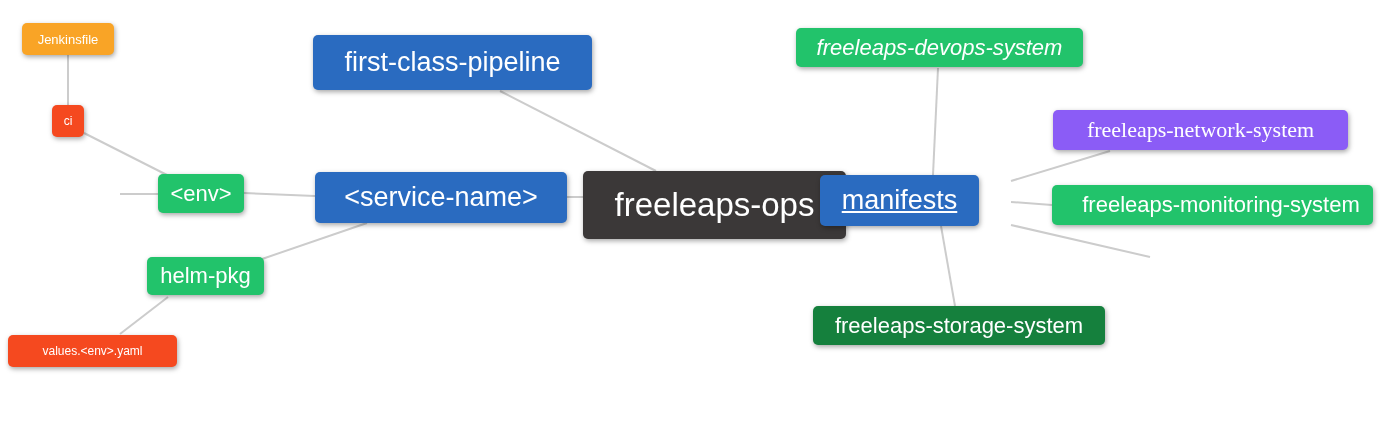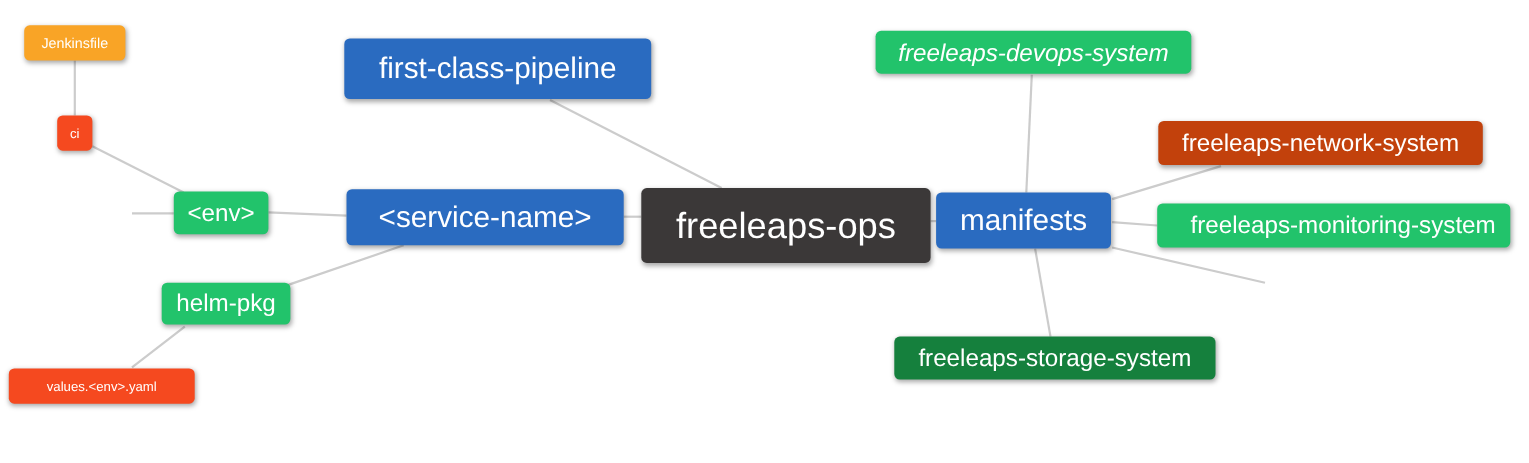--- a/index.html
+++ b/index.html
@@ -72,19 +72,19 @@
   <div class="node lv-3" style="left: 52px; top: 105px; width: 32px; height: 32px; background: rgb(245, 73, 31); color: rgb(255, 255, 255);">ci</div>
   <div class="node lv-2" style="left: 158px; top: 174px; width: 86px; height: 39px; background: rgb(34, 195, 107); color: rgb(255, 255, 255);">&lt;env&gt;</div>
   <div class="node lv-2" style="left: 147px; top: 257px; width: 117px; height: 38px; background: rgb(34, 195, 107); color: rgb(255, 255, 255);">helm-pkg</div>
   <div class="node lv-3" style="left: 8px; top: 335px; width: 169px; height: 32px; background: rgb(245, 73, 31); color: rgb(255, 255, 255);">values.&lt;env&gt;.yaml</div>
 
   <div class="node lv-1" style="left: 313px; top: 35px; width: 279px; height: 55px; background: rgb(42, 107, 192); color: rgb(255, 255, 255);">first-class-pipeline</div>
   <div class="node lv-1" style="left: 315px; top: 172px; width: 252px; height: 51px; background: rgb(42, 107, 192); color: rgb(255, 255, 255);">&lt;service-name&gt;</div>
 
   <div class="node lv-root" style="left: 583px; top: 171px; width: 263px; height: 68px; background: rgb(59, 56, 56); color: rgb(255, 255, 255);">freeleaps-ops</div>
 
-  <div class="node lv-1" style="left: 851px; top: 175px; width: 159px; height: 51px; background: rgb(42, 107, 192); color: rgb(255, 255, 255);">manifests</div>
+  <div class="node lv-1" style="left: 820px; top: 175px; width: 159px; height: 51px; background: rgb(42, 107, 192); color: rgb(255, 255, 255); text-decoration: underline;">manifests</div>
   <div class="node lv-2" style="left: 796px; top: 28px; width: 287px; height: 39px; background: rgb(34, 195, 107); color: rgb(255, 255, 255); font-style: italic;">freeleaps-devops-system</div>
-  <div class="node lv-2" style="left: 1053px; top: 110px; width: 295px; height: 40px; background: #c2410c; color: rgb(255, 255, 255);">freeleaps-network-system</div>
+  <div class="node lv-2" style="left: 1053px; top: 110px; width: 295px; height: 40px; background: #8b5cf6; color: rgb(255, 255, 255); font-family: Liberation Serif, serif;">freeleaps-network-system</div>
   <div class="node lv-2" style="left: 1052px; top: 185px; width: 321px; height: 40px; background: rgb(34, 195, 107); color: rgb(255, 255, 255); padding-left: 17px;">freeleaps-monitoring-system</div>
   <div class="node lv-2" style="left: 813px; top: 306px; width: 292px; height: 39px; background: #15803d; color: rgb(255, 255, 255);">freeleaps-storage-system</div>
 
 </div>
 
 </body></html>

